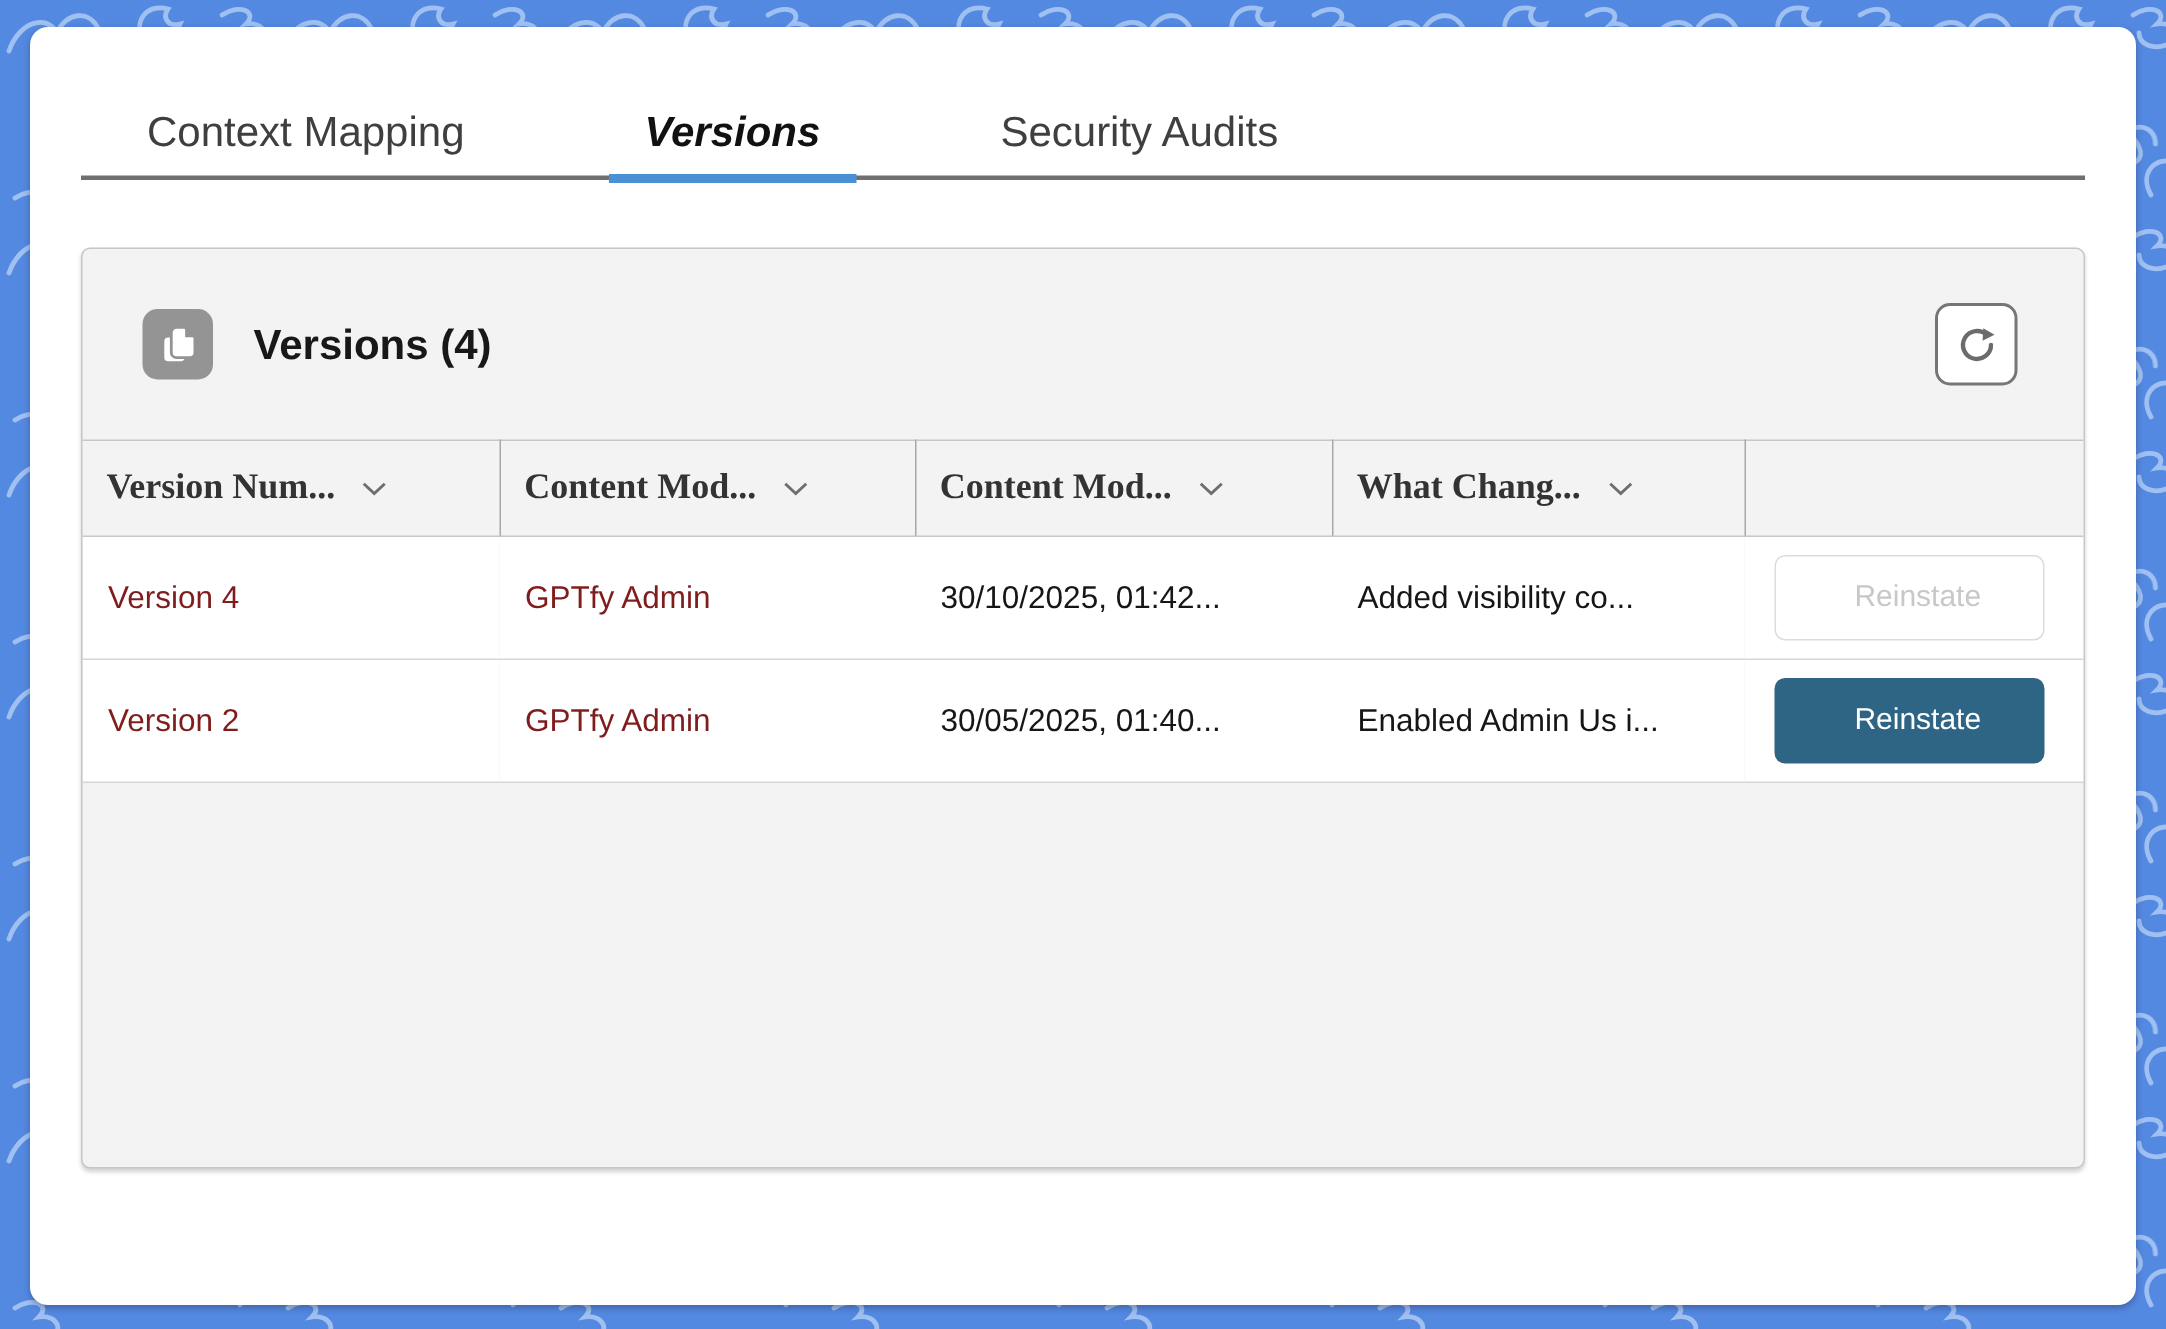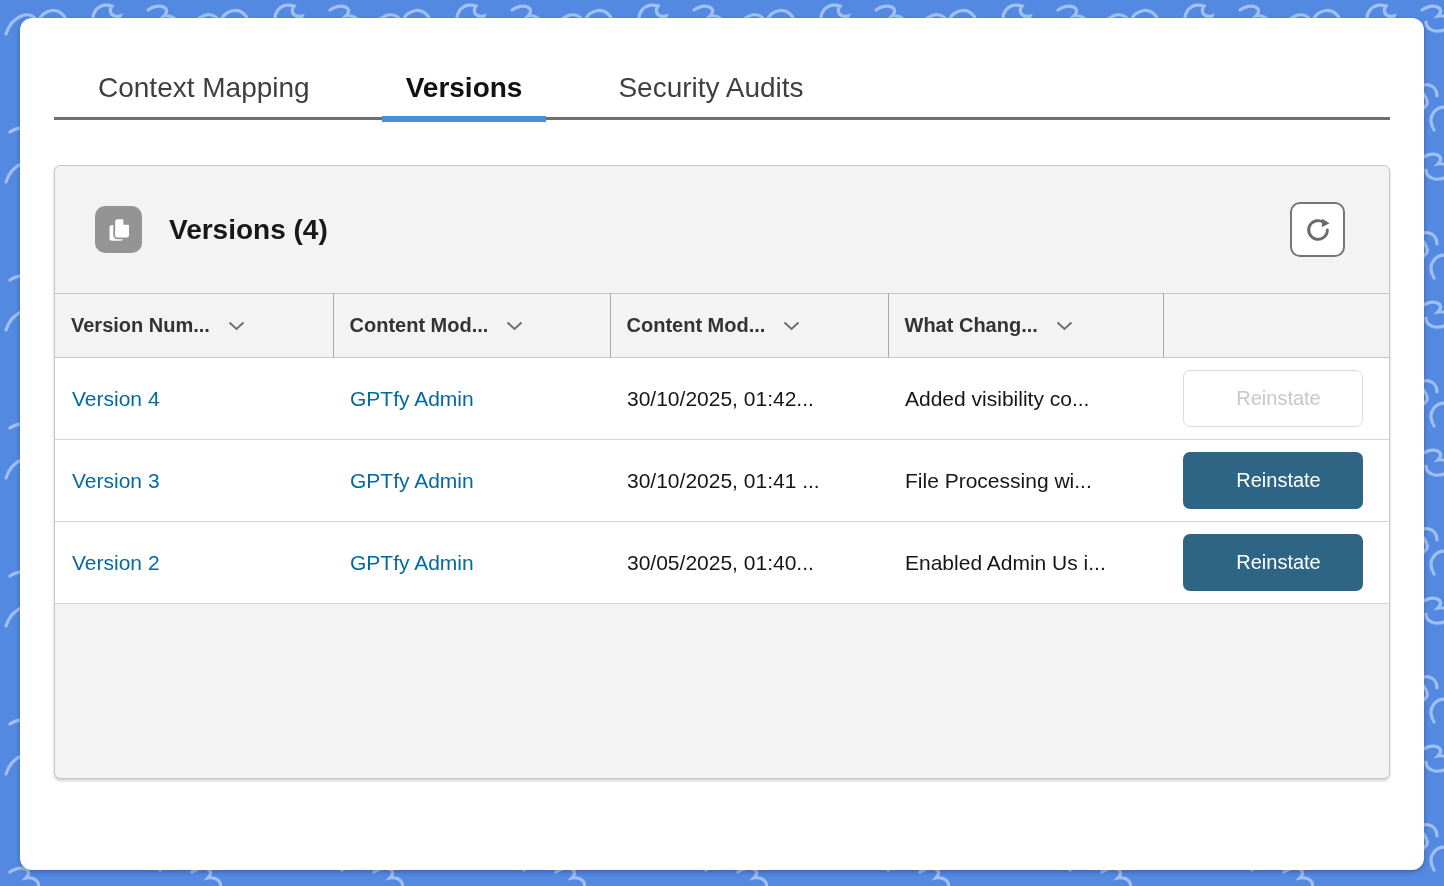--- a/index.html
+++ b/index.html
@@ -20,34 +20,35 @@
     z-index: 1;
   }
 
   
   .tabs {
     display: flex;
     margin: 40px 34px 0 34px;
     height: 62px;
     align-items: center;
     border-bottom: 3px solid #6f6f6f;
+    gap: 24px;
   }
   .tab {
     position: relative;
     height: 62px;
     display: flex; align-items: center;
     padding: 0 24px;
     margin-right: 48px;
     font-size: 28px;
     color: #3f3f3f;
     cursor: pointer;
     white-space: nowrap;
   }
   .tab:first-child { margin-left: 20px; }
-  .tab.active { font-weight: bold; color: #111; }
+  .tab.active { font-weight: bold; color: #111; font-style: italic; }
   .tab.active::after {
     content: "";
     position: absolute; left: 0; right: 0; bottom: -3px;
     height: 6px;
     background: #4a90d5;
   }
 
   
   .panel {
     margin: 45px 34px 0 34px;
@@ -89,37 +90,37 @@
   col.c1 { width: 278px; } col.c2 { width: 277px; } col.c3 { width: 278px; }
   col.c4 { width: 275px; } col.c5 { width: auto; }
   thead th {
     height: 64px;
     background: #f3f3f3;
     border-top: 1px solid #c6c6c6;
     border-bottom: 1px solid #c6c6c6;
     border-right: 1px solid #a8a8a8;
     text-align: left;
     padding: 0 0 0 16px;
-    font-size: 20px; font-weight: bold; color: #333;
-    white-space: nowrap; overflow: hidden;
+    font-size: 24px; font-weight: bold; color: #333;
+    white-space: nowrap; overflow: hidden; font-family: Liberation Serif, serif;
   }
   thead th:last-child { border-right: none; }
   thead th .hcell { display: flex; align-items: center; cursor: pointer; }
   .sort-chevron { margin-left: 18px; flex: none; }
 
   tbody td {
     height: 82px;
     background: #ffffff;
     border-bottom: 1px solid #d6d6d6;
     padding: 0 8px 0 17px;
     font-size: 21px; color: #161616;
     white-space: nowrap; overflow: hidden;
     vertical-align: middle;
   }
-  a.cell-link { color: #0369a1; text-decoration: none; cursor: pointer; }
+  a.cell-link { color: #7f1d1d; text-decoration: none; cursor: pointer; }
 
   .btn-reinstate {
     width: 180px; height: 57px;
     border-radius: 7px;
     font-family: "Liberation Sans", sans-serif;
     font-size: 20px;
     cursor: pointer;
     margin-left: 3px;
     padding-left: 11px;
   }
@@ -235,27 +236,20 @@
       </thead>
       <tbody>
         <tr>
           <td><a class="cell-link">Version 4</a></td>
           <td><a class="cell-link">GPTfy Admin</a></td>
           <td>30/10/2025, 01:42...</td>
           <td>Added visibility co...</td>
           <td><button class="btn-reinstate disabled" disabled="">Reinstate</button></td>
         </tr>
         <tr>
-          <td><a class="cell-link">Version 3</a></td>
-          <td><a class="cell-link">GPTfy Admin</a></td>
-          <td>30/10/2025, 01:41 ...</td>
-          <td>File Processing wi...</td>
-          <td><button class="btn-reinstate enabled">Reinstate</button></td>
-        </tr>
-        <tr>
           <td><a class="cell-link">Version 2</a></td>
           <td><a class="cell-link">GPTfy Admin</a></td>
           <td>30/05/2025, 01:40...</td>
           <td>Enabled Admin Us i...</td>
           <td><button class="btn-reinstate enabled">Reinstate</button></td>
         </tr>
       </tbody>
     </table>
 
   </div>

